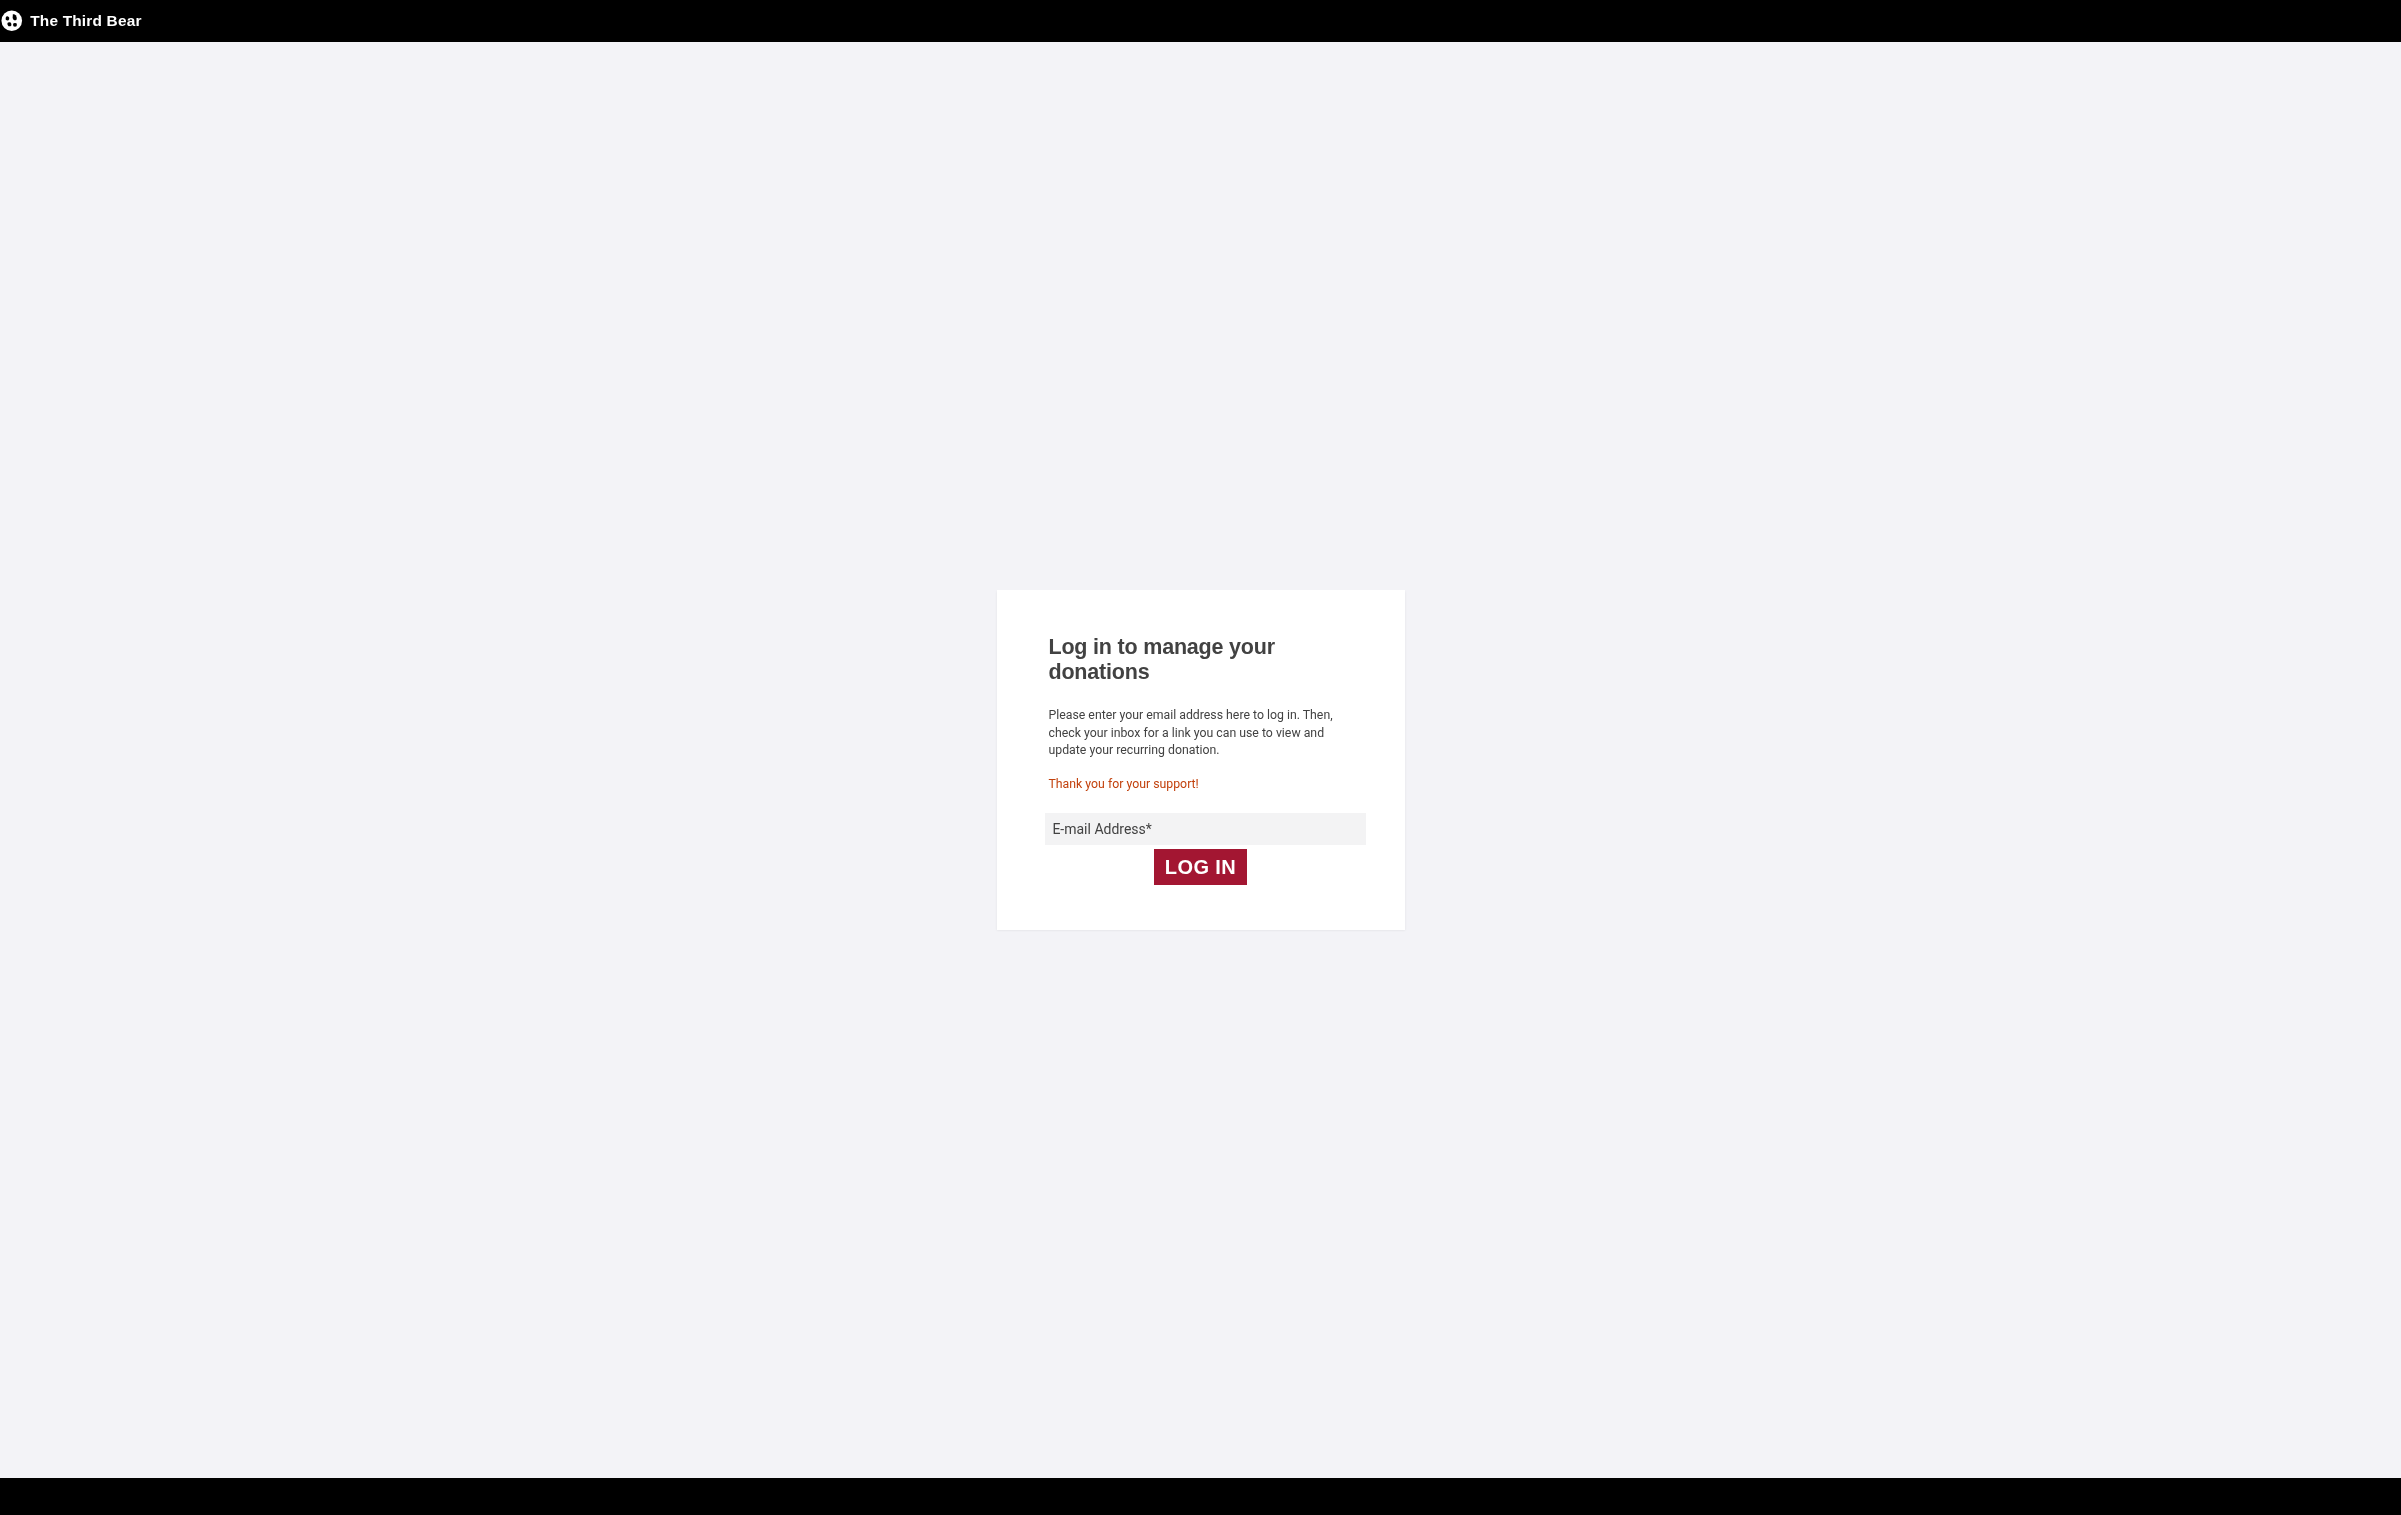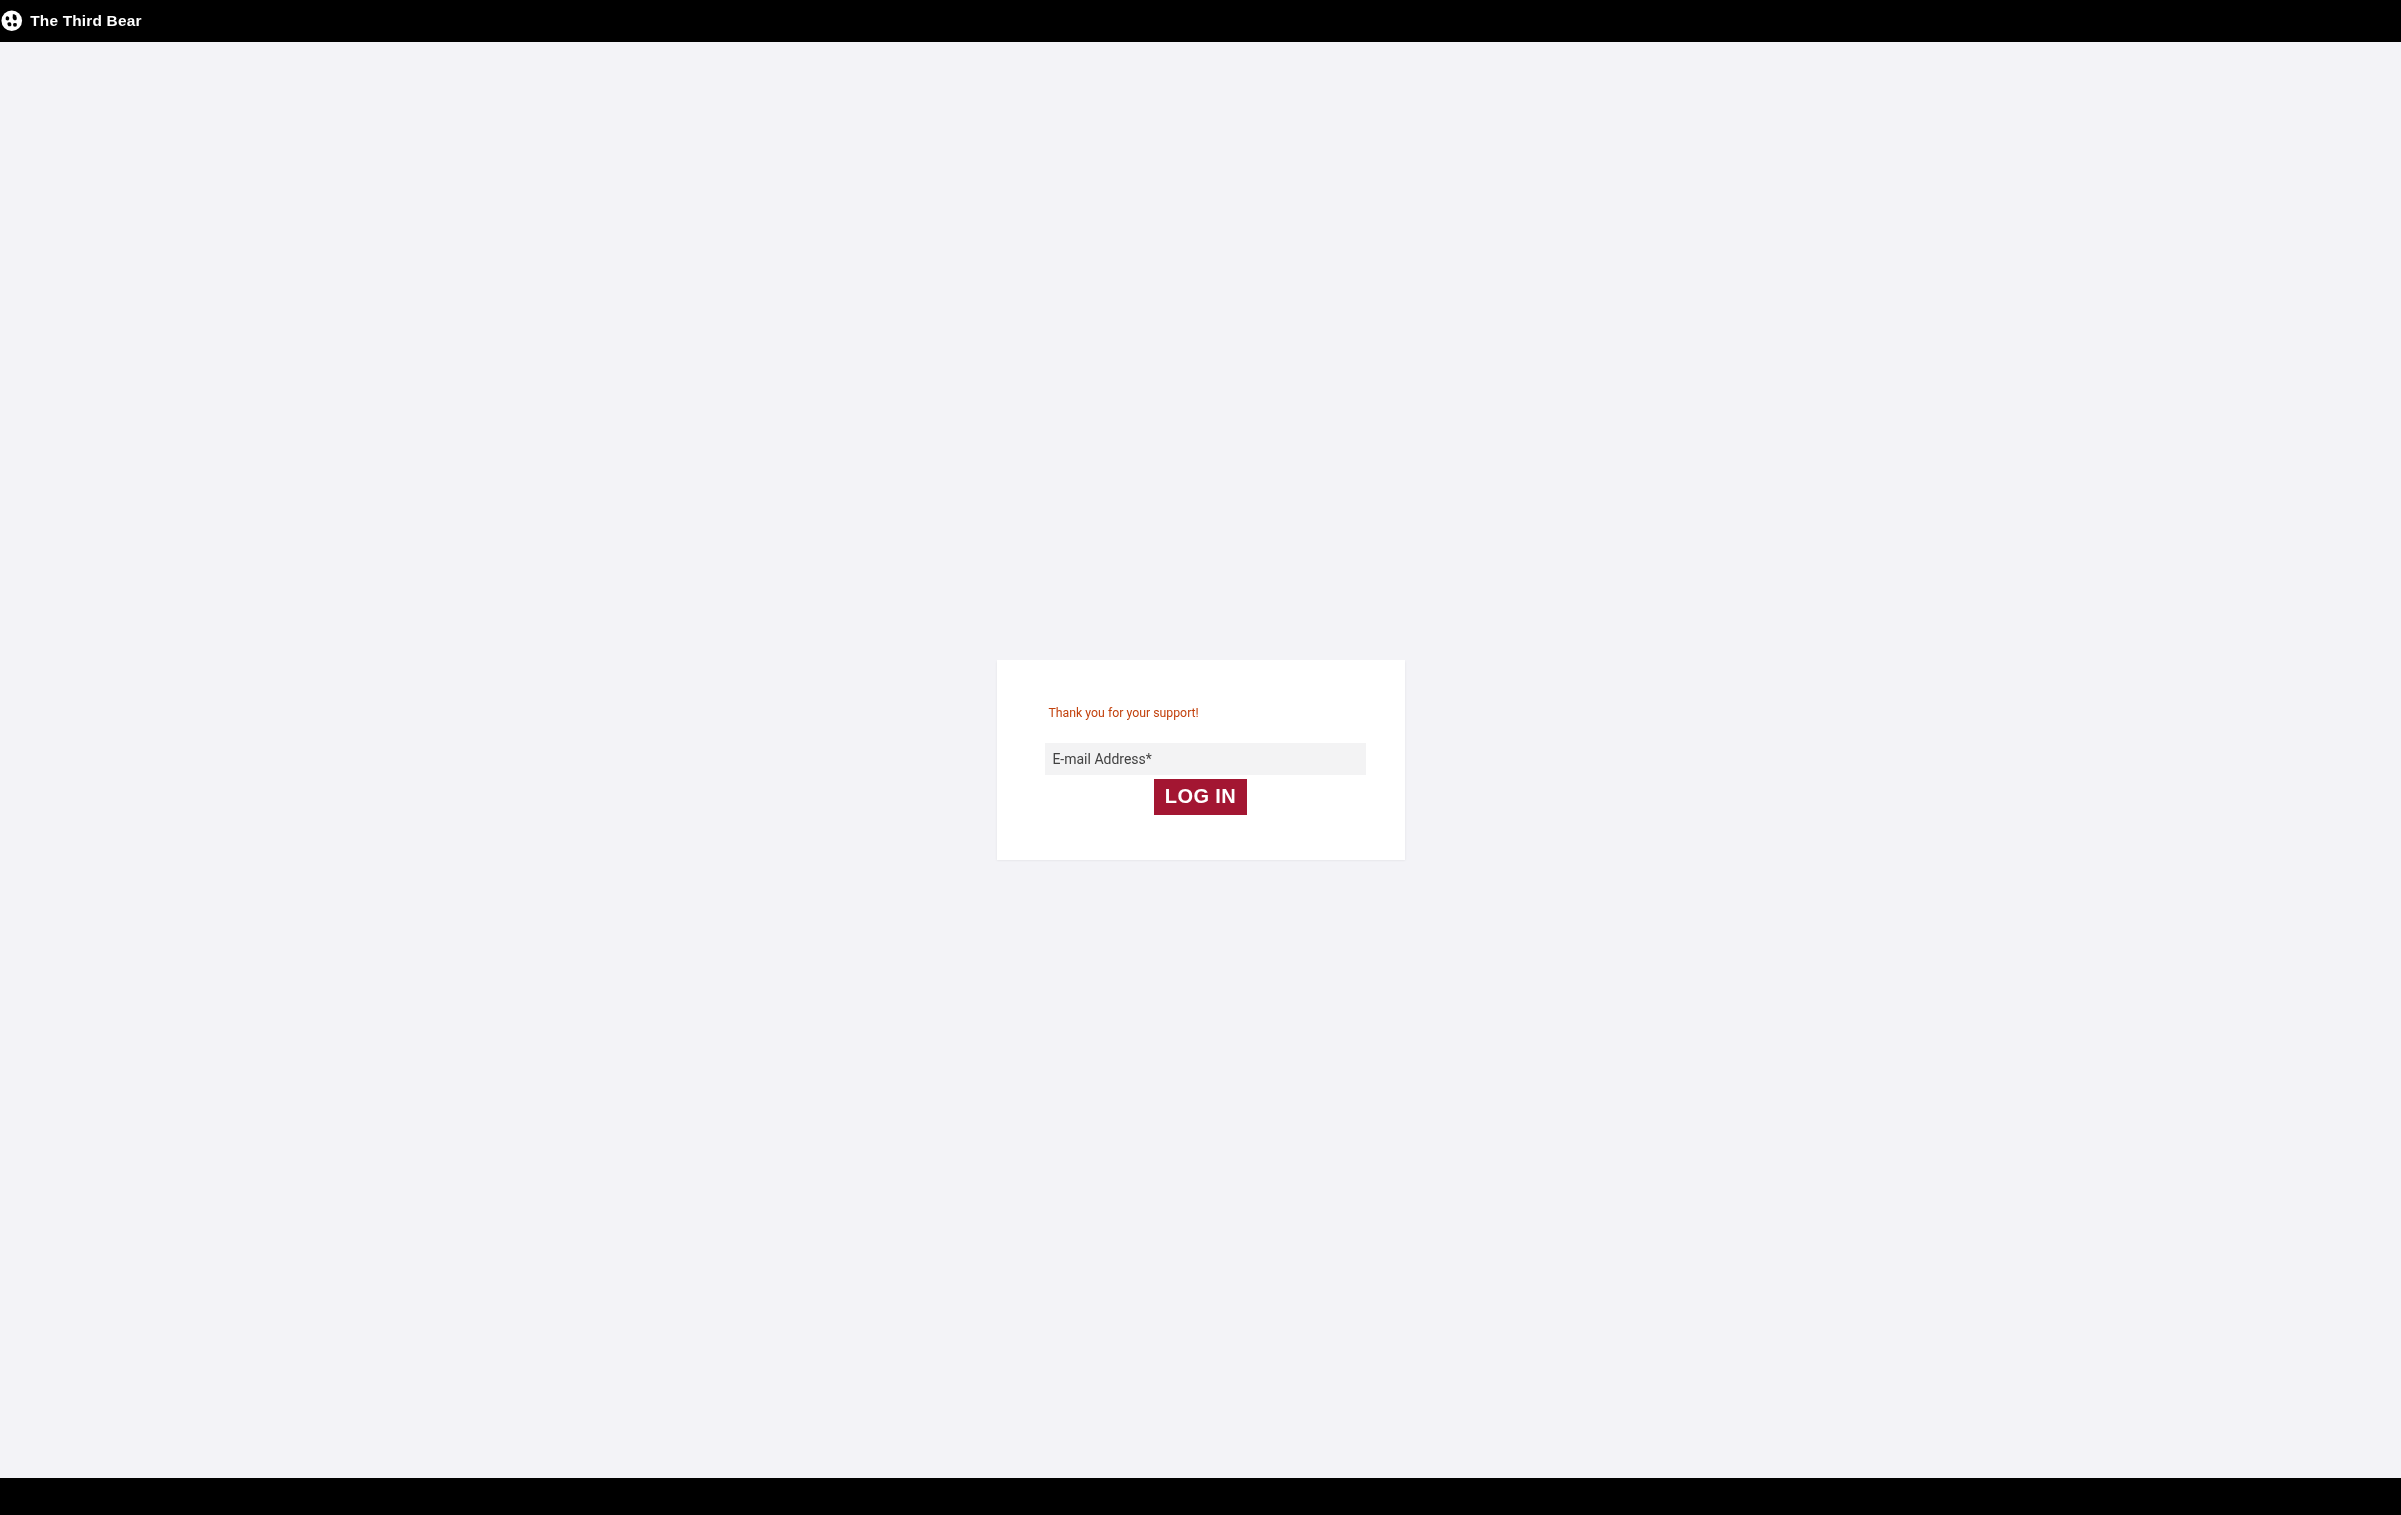--- a/index.html
+++ b/index.html
@@ -141,20 +141,22 @@
         <path d="M 30 60 Q 35 55 45 58 Q 50 65 48 72 Q 42 78 35 75 Q 28 68 30 60 Z" fill="#000000"></path>
         <path d="M 58 62 Q 65 58 72 62 Q 76 70 72 76 Q 65 80 58 76 Q 54 68 58 62 Z" fill="#000000"></path>
       </svg>
     </span>
     <span class="logo-text">The Third Bear</span>
   </div>
 </header>
 
 <main class="main-content">
   <div class="card">
+    <h1 class="card-title">Log in to manage your donations</h1>
+    <p class="card-description">Please enter your email address here to log in. Then, check your inbox for a link you can use to view and update your recurring donation.</p>
     <p class="card-thanks">Thank you for your support!</p>
     <input type="email" class="email-input" placeholder="E-mail Address*" style="">
     <div class="button-container">
       <button class="login-button">LOG IN</button>
     </div>
   </div>
 </main>
 
 <footer class="footer"></footer>
 

